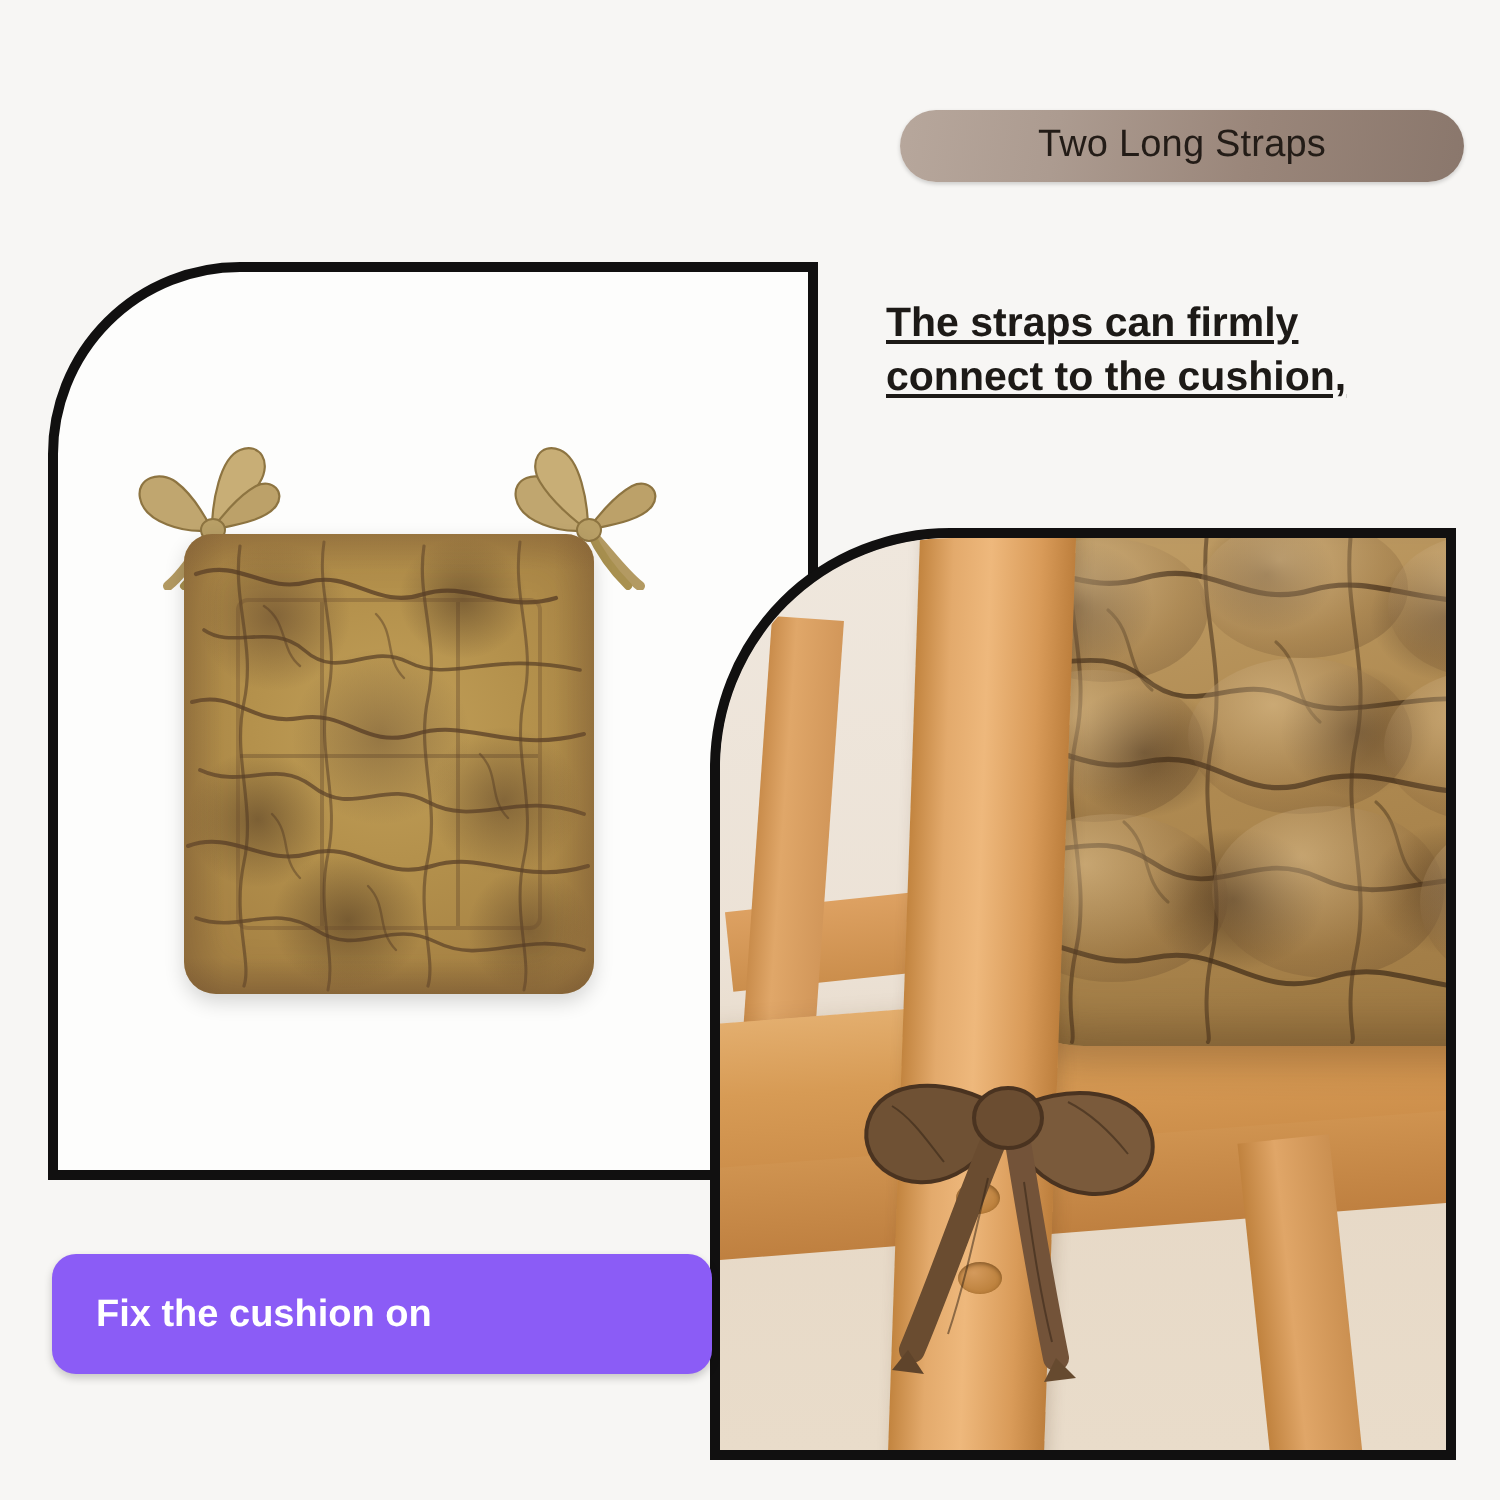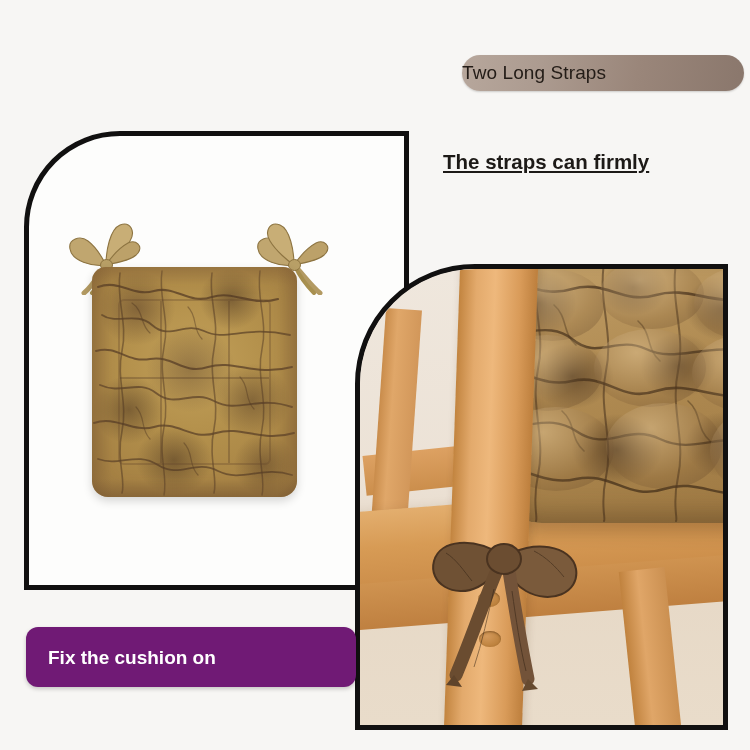--- a/index.html
+++ b/index.html
@@ -14,25 +14,25 @@
 
   
   .title{
     position:absolute;left:54px;top:43px;
     font-size:34px;font-weight:bold;letter-spacing:-.5px;
     color:#241f1b;white-space:nowrap;
   }
 
   
   .badge{
-    position:absolute;left:462px;top:55px;width:282px;height:36px;
+    position:absolute;left:450px;top:55px;width:282px;height:36px;
     border-radius:18px;
     background:linear-gradient(100deg,#b7a79c 0%,#ac9b90 28%,#9a867a 62%,#8a776c 100%);
     box-shadow:0 1px 2px rgba(0,0,0,.18);
-    display:flex;align-items:center;justify-content:flex-start;
+    display:flex;align-items:center;justify-content:center;
   }
   .badge-label{
     font-size:19px;color:#231c17;letter-spacing:.1px;white-space:nowrap;
   }
 
   
   .desc{
     position:absolute;left:443px;top:148px;width:290px;
     font-size:20.5px;line-height:27px;color:#1d1a17;font-weight:bold;
   }
@@ -180,41 +180,42 @@
     position:absolute;border-radius:50%;
     background:radial-gradient(ellipse at 38% 30%, rgba(226,196,148,.5), rgba(120,86,50,.18) 58%, rgba(72,48,28,.32) 100%);
   }
   
   .leg-bow{position:absolute;left:56px;top:210px;width:180px;height:220px;}
 
   
   .caption{
     position:absolute;left:26px;top:627px;width:330px;height:60px;
     border-radius:12px;
-    background:#701a75;
+    background:#8b5cf6;
     box-shadow:0 2px 4px rgba(0,0,0,.2);
     display:flex;flex-direction:column;justify-content:center;
     padding-left:22px;box-sizing:border-box;
   }
   .caption span{
     display:block;color:#ffffff;font-weight:bold;font-size:19px;line-height:25px;white-space:nowrap;
   }
 </style>
 </head>
 <body>
 
 <div id="stage">
 
 
   <div class="badge">
     <span class="badge-label">Two Long Straps</span>
   </div>
 
   <div class="desc">
     <span>The straps can firmly</span>
+    <span>connect to the cushion,</span>
   </div>
 
   <div class="outline-frame"></div>
 
   <div class="cushion-wrap">
 
     <svg class="bow left" viewBox="0 0 86 80">
       <g fill="none" stroke="#8d7441" stroke-width="1.1">
         <path d="M44 50 C30 52 10 46 8 34 C6 24 18 20 26 26 C34 32 40 42 44 50 Z" fill="#c0a66f"></path>
         <path d="M44 50 C44 36 48 14 58 10 C68 6 74 16 68 26 C62 36 50 46 44 50 Z" fill="#c8ae76"></path>

